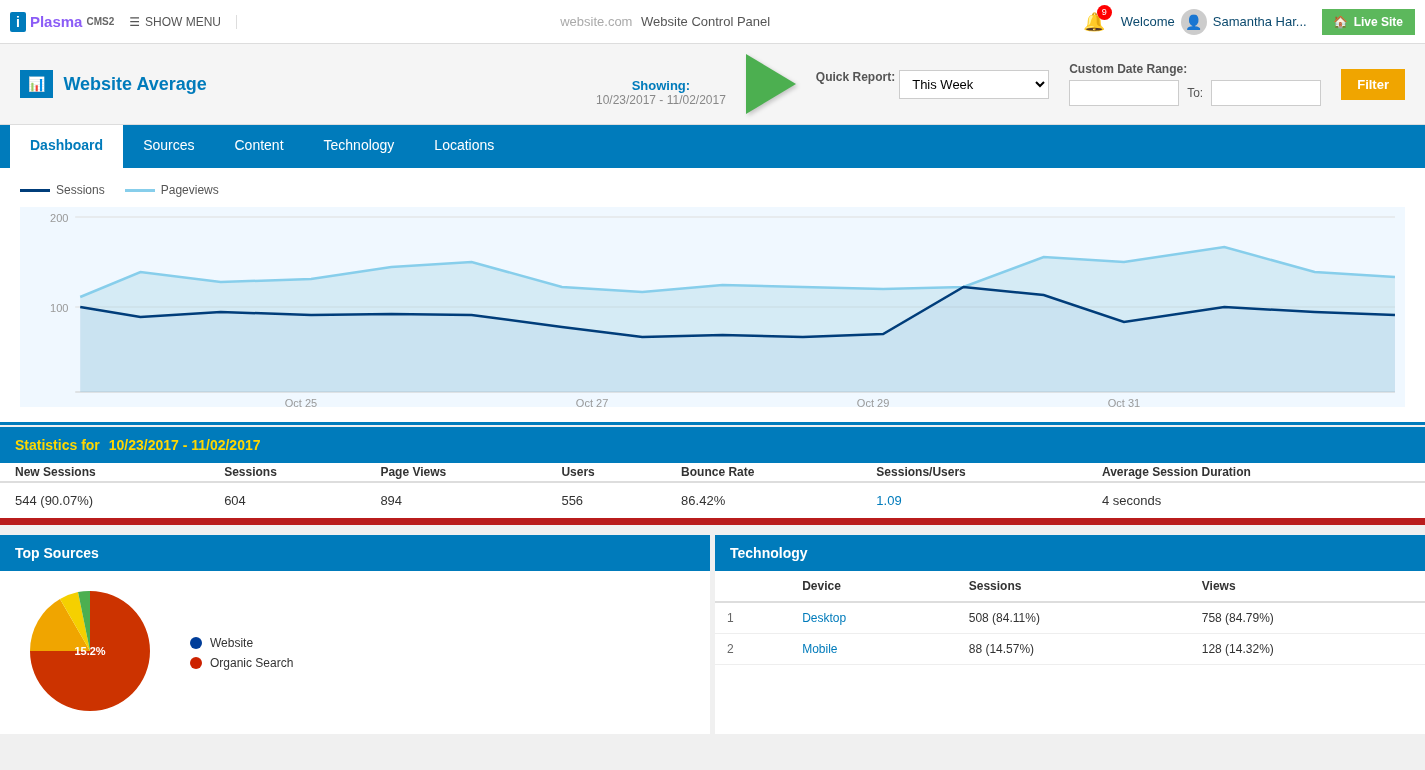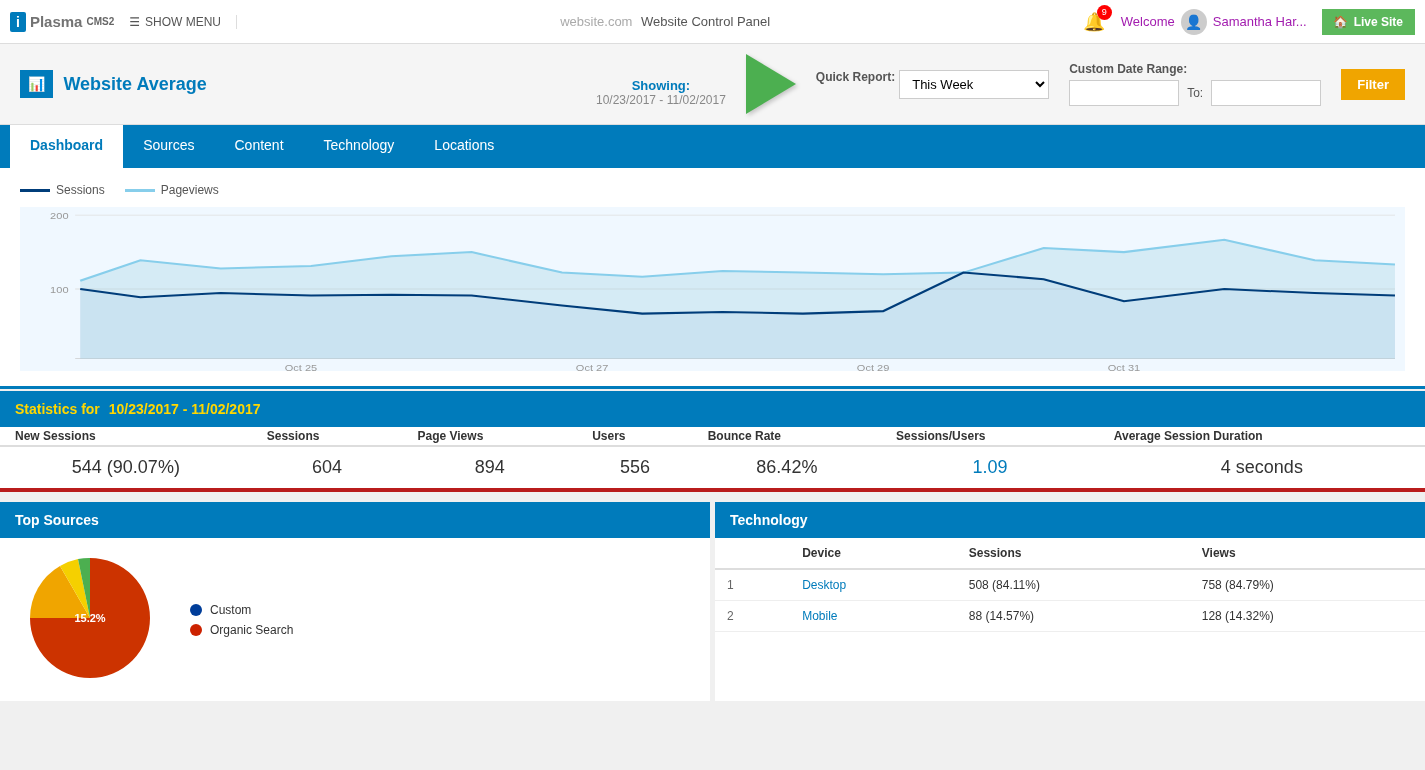--- a/index.html
+++ b/index.html
@@ -11,21 +11,21 @@
       border-bottom: 1px solid #ddd; height: 44px; padding: 0 10px;
     }
     .logo-area {
       display: flex; align-items: center; gap: 4px;
       font-weight: bold; font-size: 15px; color: #333; margin-right: 15px;
     }
     .logo-i {
       background: #007bbb; color: #fff; font-weight: bold;
       padding: 2px 6px; font-size: 14px; border-radius: 2px;
     }
-    .logo-plasma { color: #737373; font-weight: bold; }
+    .logo-plasma { color: #8b5cf6; font-weight: bold; }
     .logo-cms { font-size: 10px; color: #666; }
     .show-menu-btn {
       display: flex; align-items: center; gap: 5px;
       color: #555; font-size: 12px; cursor: pointer; border-right: 1px solid #ddd;
       padding-right: 15px; margin-right: 10px;
     }
     .site-title {
       flex: 1; color: #555; font-size: 13px; text-align: center;
     }
     .site-url { color: #aaa; margin-right: 5px; }
@@ -35,21 +35,21 @@
     .notification-icon {
       position: relative; cursor: pointer;
     }
     .notif-badge {
       position: absolute; top: -6px; right: -6px;
       background: red; color: #fff; font-size: 9px;
       border-radius: 50%; width: 15px; height: 15px;
       display: flex; align-items: center; justify-content: center;
     }
     .welcome-area {
-      display: flex; align-items: center; gap: 6px; font-size: 13px; color: #a21caf;
+      display: flex; align-items: center; gap: 6px; font-size: 13px; color: #0c4a6e;
     }
     .user-avatar {
       width: 26px; height: 26px; border-radius: 50%;
       background: #ccc; display: flex; align-items: center; justify-content: center;
       font-size: 14px;
     }
     .live-site-btn {
       background: #5cb85c; color: #fff; padding: 6px 12px;
       border: none; cursor: pointer; font-size: 12px; font-weight: bold;
       display: flex; align-items: center; gap: 5px;
@@ -116,38 +116,38 @@
       display: flex; gap: 20px; margin-bottom: 10px;
     }
     .legend-item { display: flex; align-items: center; gap: 6px; font-size: 12px; color: #555; }
     .legend-line-sessions {
       width: 30px; height: 3px; background: #003d7a;
     }
     .legend-line-pageviews {
       width: 30px; height: 3px; background: #87ceeb;
     }
     .chart-container {
-      position: relative; height: 164px; width: 100%;
+      position: relative; height: 200px; width: 100%;
     }
     .chart-svg { width: 100%; height: 100%; }
     .y-label { font-size: 11px; fill: #999; }
 
     
     .stats-section { background: #fff; margin-top: 2px; }
     .stats-header {
       background: #007bbb; color: #fff; padding: 10px 15px; font-size: 14px; font-weight: bold;
     }
     .stats-header span { color: #ffd700; }
     .stats-table { width: 100%; border-collapse: collapse; }
     .stats-table th {
       padding: 2px 15px; text-align: left; font-weight: bold;
       border-bottom: 2px solid #ddd; font-size: 12px;
     }
     .stats-table td {
-      padding: 10px 15px; border-bottom: 4px solid #b91c1c; font-size: 18px; text-align: center;
+      padding: 10px 15px; border-bottom: 7px solid #b91c1c; font-size: 13px;
     }
     .stats-table td.blue { color: #007bbb; }
 
     
     .bottom-panels { display: flex; gap: 0; margin-top: 10px; }
     .panel-left { flex: 1; background: #fff; margin-right: 5px; }
     .panel-right { flex: 1; background: #fff; }
     .panel-header {
       background: #007bbb; color: #fff; padding: 10px 15px;
       font-size: 14px; font-weight: bold;
@@ -348,21 +348,21 @@
           <path d="M80,70 L50,18 A60,60 0 0,1 68,11 Z" fill="#f5d000"></path>
 
           <path d="M80,70 L68,11 A60,60 0 0,1 80,10 Z" fill="#4caf50"></path>
 
           <text x="80" y="74" text-anchor="middle" fill="#fff" font-size="11" font-weight="bold">15.2%</text>
         </svg>
       </div>
       <div class="pie-legend">
         <div class="pie-legend-item">
           <div class="legend-dot" style="background:#003d99;"></div>
-          <span>Custom</span>
+          <span>Website</span>
         </div>
         <div class="pie-legend-item">
           <div class="legend-dot" style="background:#cc2200;"></div>
           <span>Organic Search</span>
         </div>
       </div>
     </div>
   </div>
 
   <div class="panel-right">

